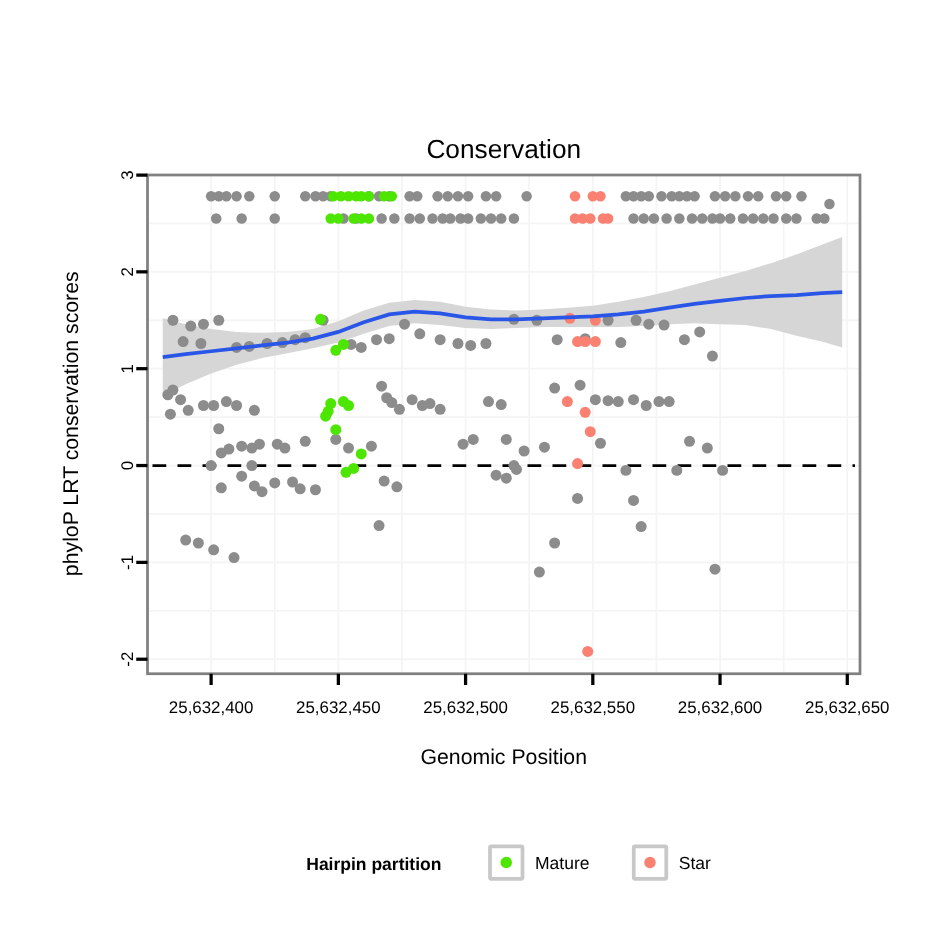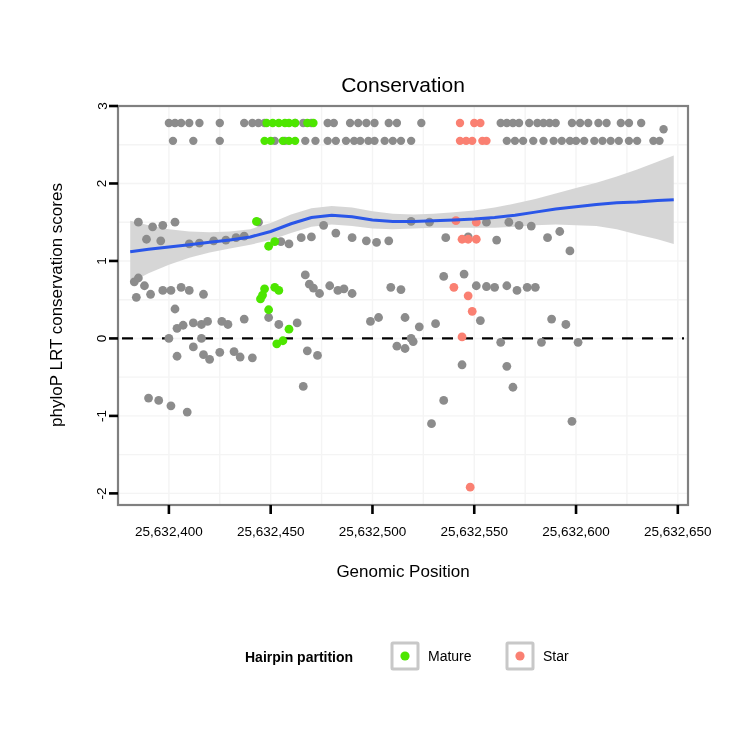--- a/index.html
+++ b/index.html
@@ -10,20 +10,21 @@
   body {
     width: 750px;
     height: 750px;
     font-family: "Liberation Sans", sans-serif;
     overflow: hidden;
   }
   #figure {
     position: relative;
     width: 750px;
     height: 595px;
+    margin-top: 34px;
   }
   svg#plot {
     display: block;
     width: 750px;
     height: 750px;
   }
   .chart-title {
     font-size: 21px;
     fill: #000000;
     font-family: "Liberation Sans", sans-serif;

